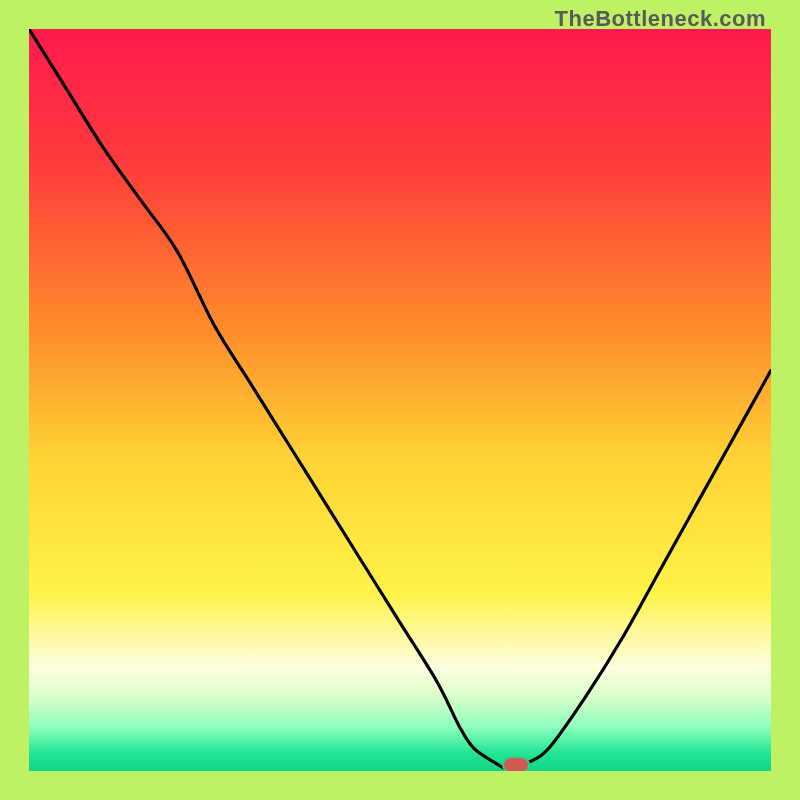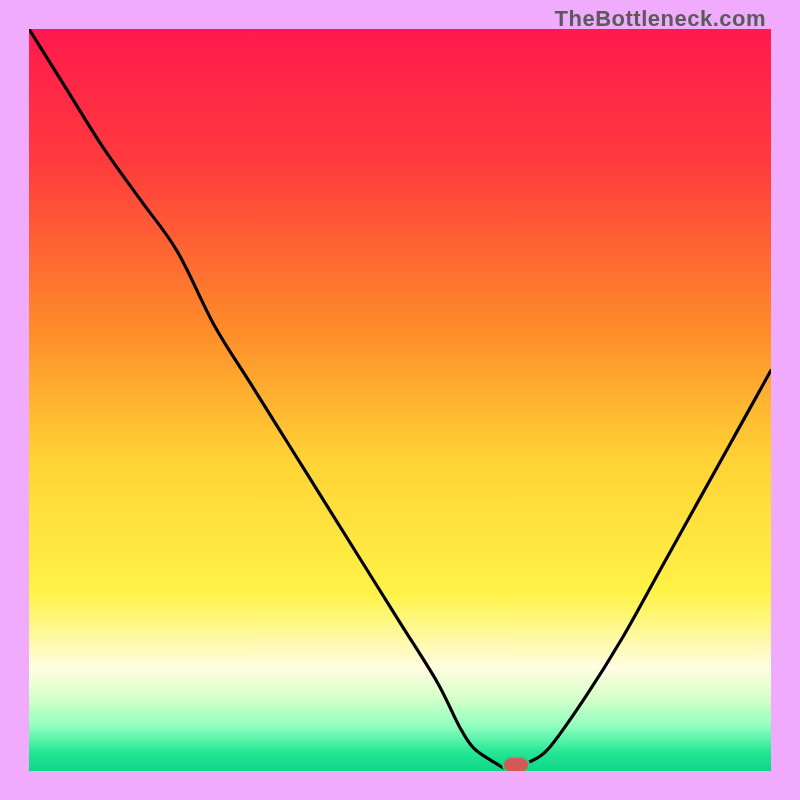--- a/index.html
+++ b/index.html
@@ -7,21 +7,21 @@
     padding: 0;
     width: 800px;
     height: 800px;
     background: #000;
     overflow: hidden;
   }
   .frame {
     position: relative;
     width: 800px;
     height: 800px;
-    background: #f0abfc;
+    background: #bef264;
   }
   .plot-area {
     position: absolute;
     left: 29px;
     top: 29px;
     width: 742px;
     height: 742px;
     overflow: hidden;
   }
   .gradient-bg {

